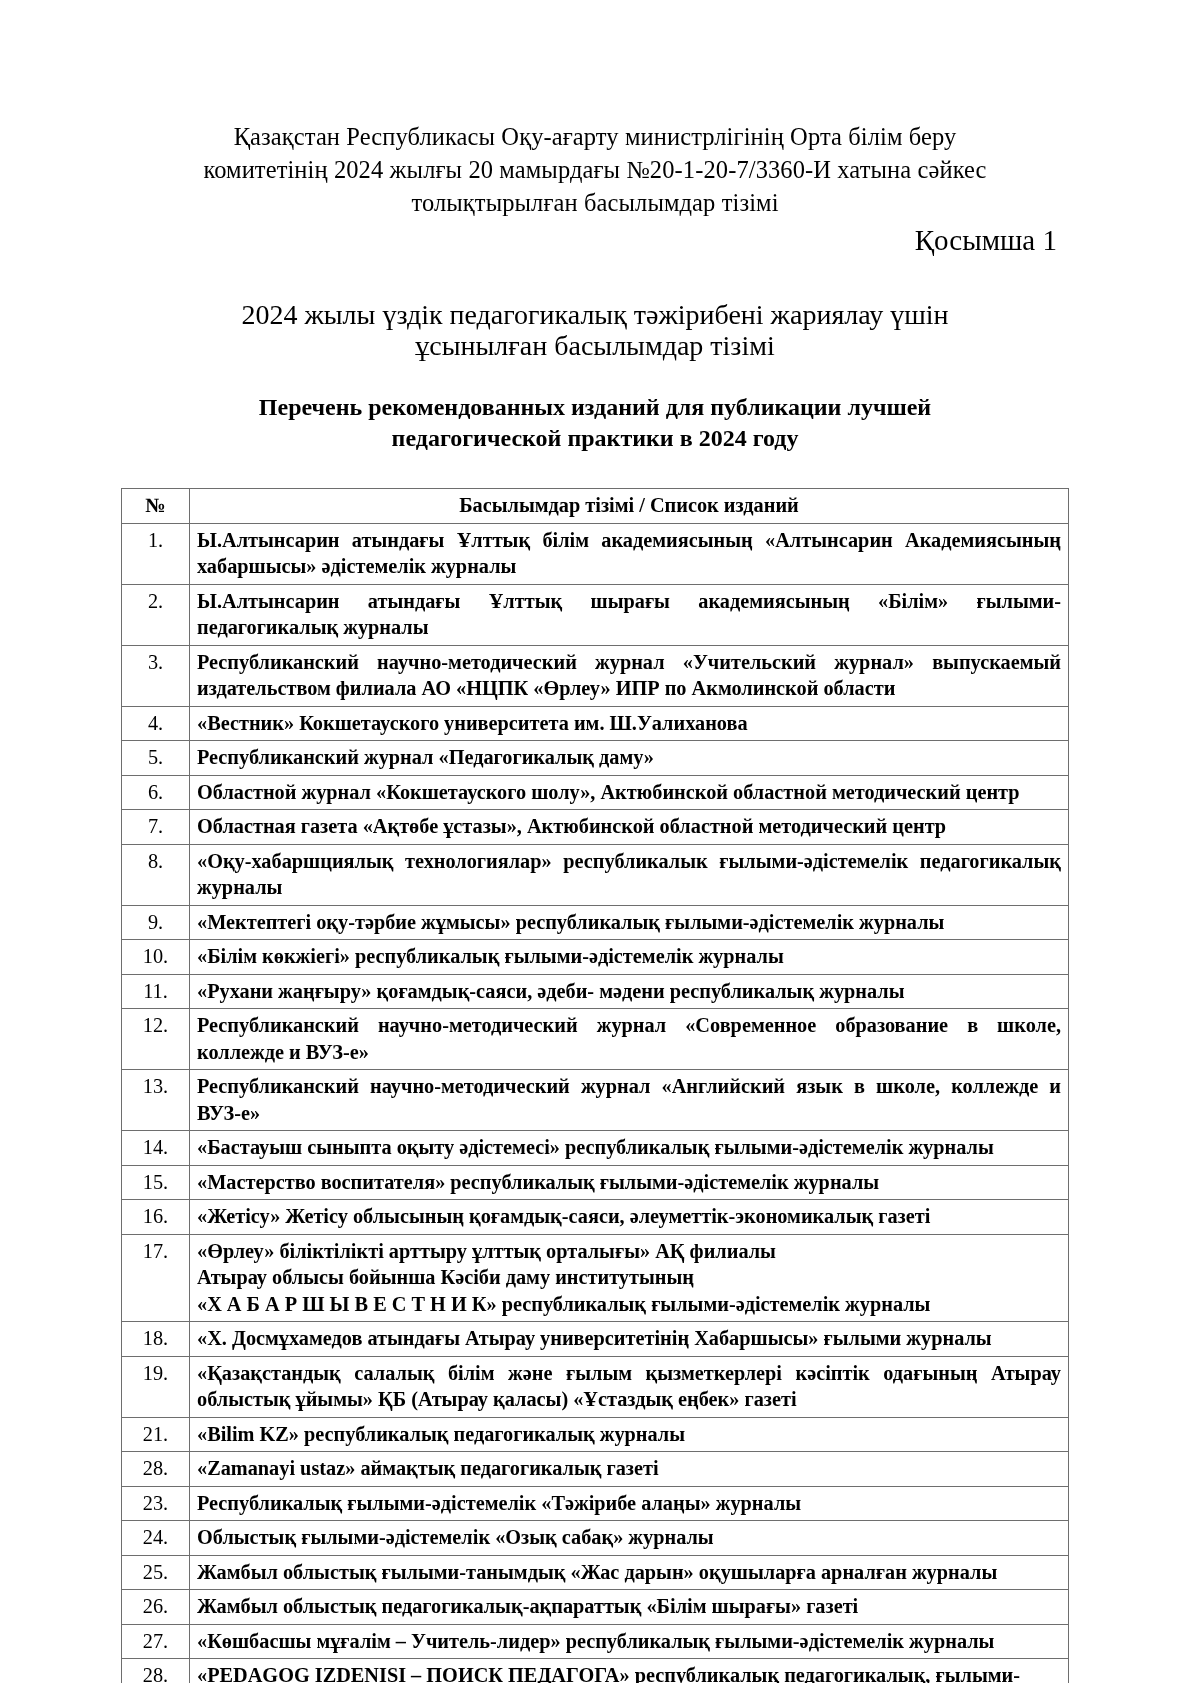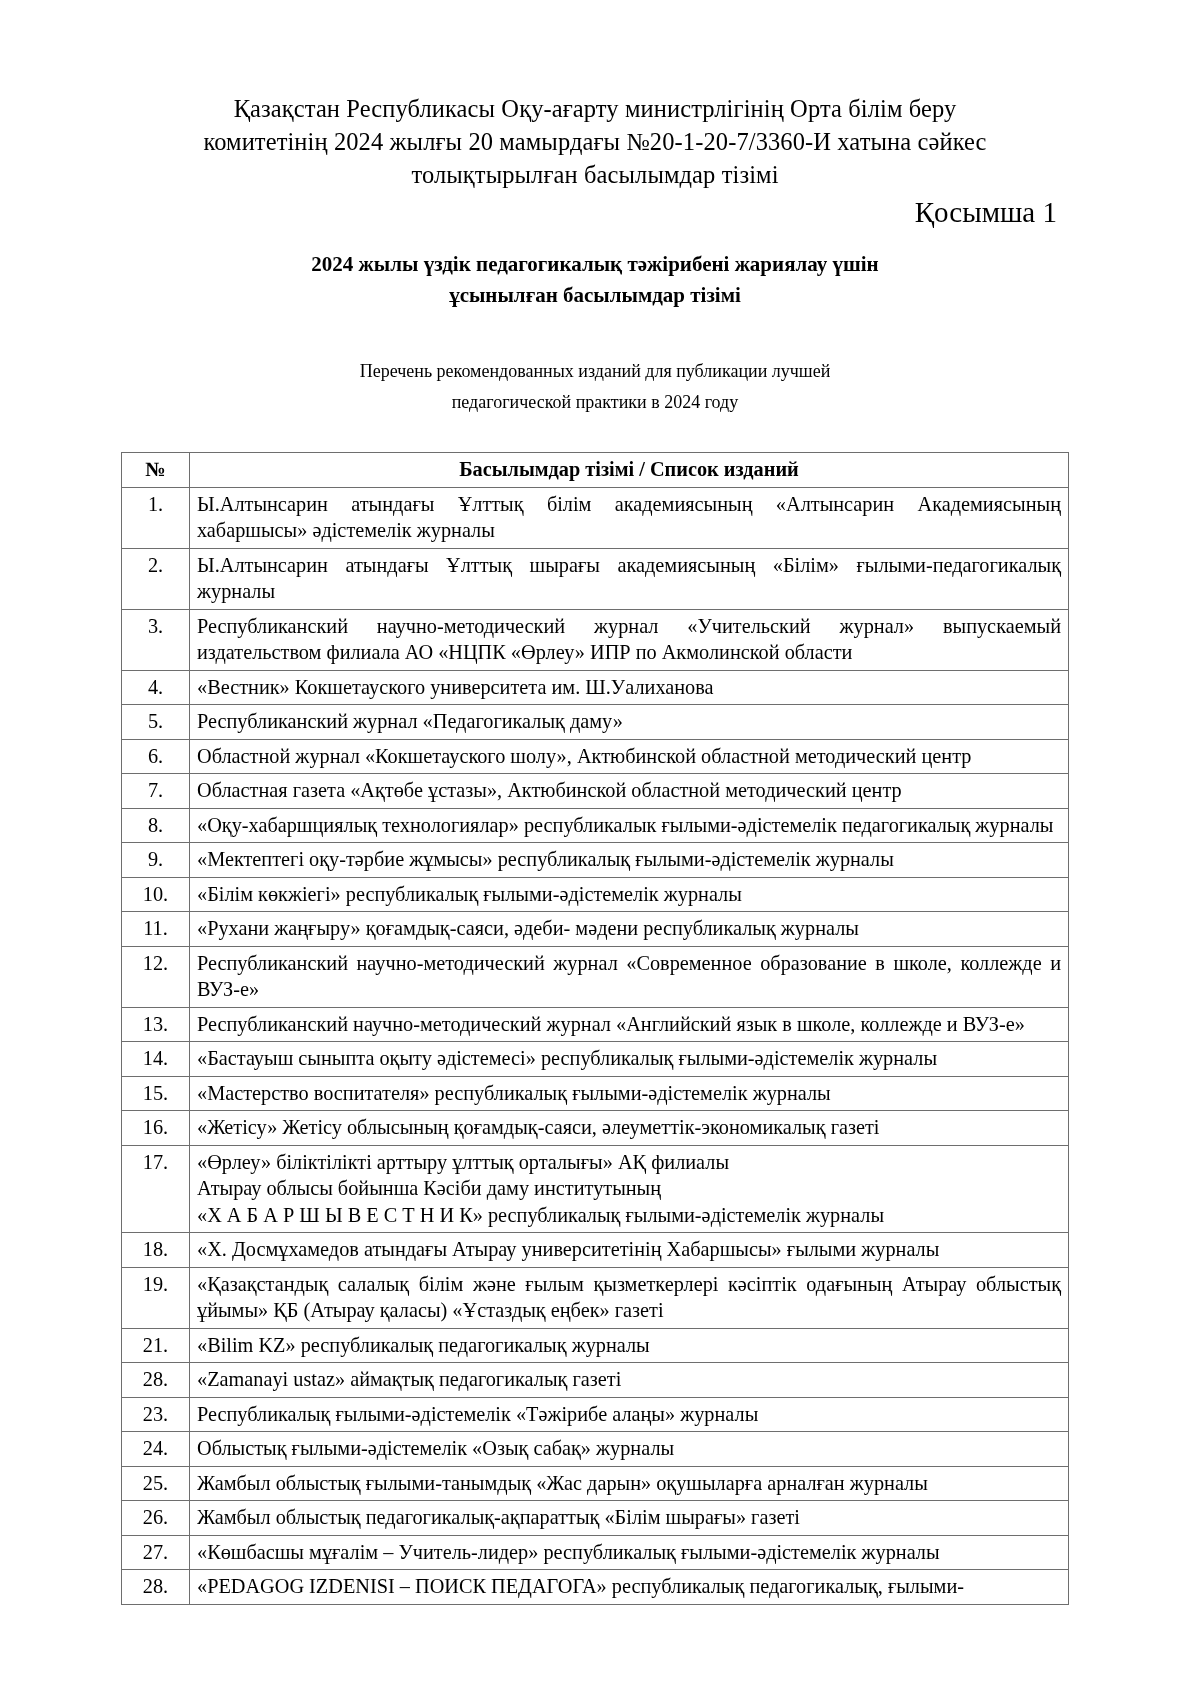--- a/index.html
+++ b/index.html
@@ -21,21 +21,21 @@
     height: 1683px;
     box-sizing: border-box;
     padding: 0;
     overflow: hidden;
   }
 
   
   .header-block {
     width: 830px;
     margin: 0 auto;
-    padding-top: 92px;
+    padding-top: 120px;
     text-align: center;
   }
   .header-line {
     font-size: 24.5px;
     line-height: 33px;
     text-align: center;
     letter-spacing: 0.1px;
   }
 
   .annex {
@@ -43,32 +43,32 @@
     margin: 6px auto 0 auto;
     text-align: right;
     font-size: 29px;
     line-height: 30px;
     padding-right: 12px;
     box-sizing: border-box;
   }
 
   .subtitle-kk {
     width: 800px;
-    margin: 22px auto 0 auto;
-    text-align: center;
-    font-weight: bold;
-    font-size: 21px;
+    margin: 44px auto 0 auto;
+    text-align: center;
+    font-weight: normal;
+    font-size: 28px;
     line-height: 31px;
   }
   .subtitle-ru {
     width: 820px;
-    margin: 45px auto 0 auto;
-    text-align: center;
-    font-weight: normal;
-    font-size: 18px;
+    margin: 31px auto 0 auto;
+    text-align: center;
+    font-weight: bold;
+    font-size: 24px;
     line-height: 31px;
   }
 
   
   .table-wrap {
     width: 948px;
     margin: 34px auto 0 auto;
   }
   table.pub-table {
     width: 100%;
@@ -98,20 +98,21 @@
     padding-left: 2px;
     padding-right: 2px;
     white-space: nowrap;
   }
   td.txt-cell {
     text-align: justify;
     text-justify: inter-word;
     hyphens: none;
     padding-left: 9px;
     padding-right: 9px;
+    font-weight: bold;
   }
   td.txt-cell.nojustify {
     text-align: left;
   }
   td.txt-cell .ln {
     display: block;
   }
 </style>
 </head>
 <body>

